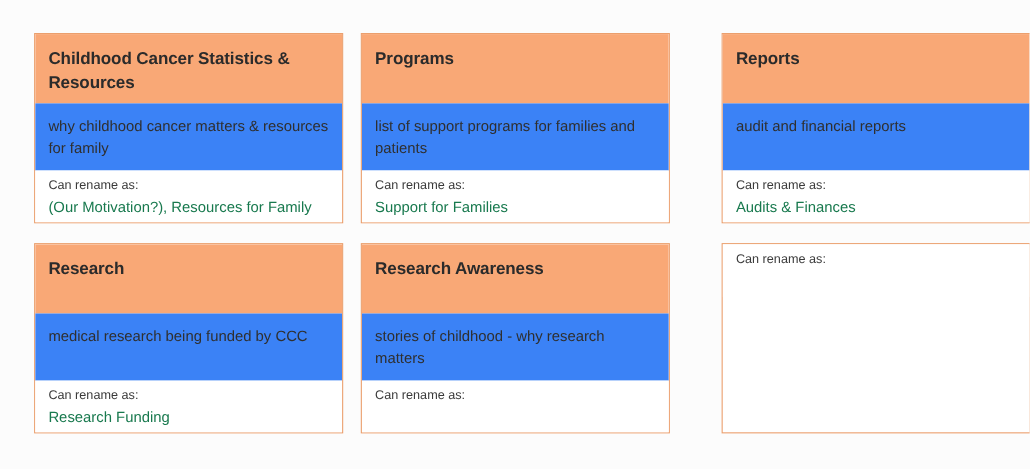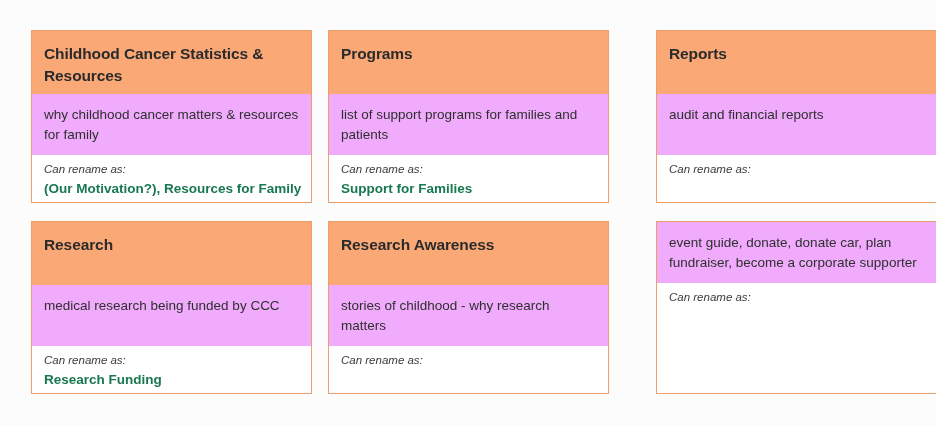--- a/index.html
+++ b/index.html
@@ -50,21 +50,21 @@
   .card-title {
     font-size: 15.5px;
     font-weight: bold;
     color: #2b2b2b;
     line-height: 1.45;
     letter-spacing: -0.1px;
     margin: 0;
   }
 
   .card-body {
-    background: #f0abfc;
+    background: #3b82f6;
     height: 61px;
     box-sizing: border-box;
     padding: 11px 12px 0 12px;
   }
 
   .card-desc {
     font-size: 13.5px;
     color: #2f2f2f;
     line-height: 1.5;
     margin: 0;
@@ -72,29 +72,28 @@
 
   .card-rename {
     background: #ffffff;
     height: 48px;
     box-sizing: border-box;
     padding: 7px 12px 0 12px;
   }
 
   .rename-label {
     font-size: 11.5px;
-    font-style: italic;
     color: #3a3a3a;
     line-height: 1.3;
     margin: 0 0 3px 0;
   }
 
   .rename-value {
     font-size: 13.5px;
-    font-weight: bold;
+    font-weight: normal;
     color: #18794e;
     line-height: 1.3;
     margin: 0;
     white-space: nowrap;
   }
 
   .rename-value.muted {
     color: #d5d5d5;
   }
 </style>
@@ -131,20 +130,21 @@
 
   <div class="card col-2 row-0">
     <div class="card-header">
       <div class="card-title">Reports</div>
     </div>
     <div class="card-body">
       <div class="card-desc">audit and financial reports</div>
     </div>
     <div class="card-rename">
       <div class="rename-label">Can rename as:</div>
+      <div class="rename-value">Audits &amp; Finances</div>
     </div>
   </div>
 
   <div class="card col-0 row-1">
     <div class="card-header">
       <div class="card-title">Research</div>
     </div>
     <div class="card-body">
       <div class="card-desc">medical research being funded by CCC</div>
     </div>
@@ -160,21 +160,18 @@
     </div>
     <div class="card-body">
       <div class="card-desc">stories of childhood - why research matters</div>
     </div>
     <div class="card-rename">
       <div class="rename-label">Can rename as:</div>
     </div>
   </div>
 
   <div class="card col-2 row-1">
-    <div class="card-body">
-      <div class="card-desc">event guide, donate, donate car, plan fundraiser, become a corporate supporter</div>
-    </div>
     <div class="card-rename">
       <div class="rename-label">Can rename as:</div>
     </div>
   </div>
 
 </div>
 
 </body></html>

